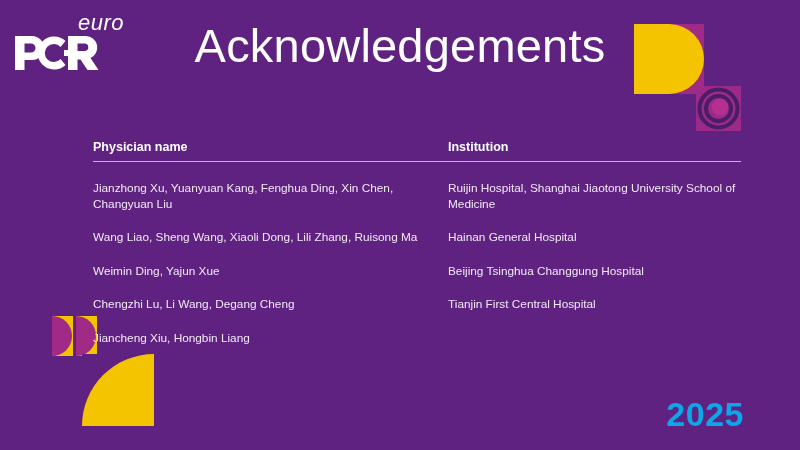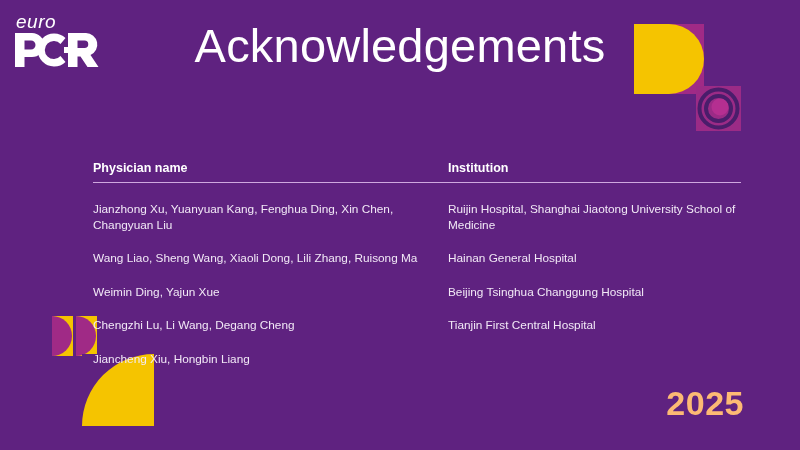--- a/index.html
+++ b/index.html
@@ -10,25 +10,26 @@
     overflow:hidden;
     position:relative;
   }
   .slide { position:relative; width:800px; height:450px; overflow:hidden; }
 
   
   .logo { position:absolute; left:14px; top:12px; width:110px; }
   .logo-euro {
     font-family:"Liberation Sans", sans-serif;
     font-style:italic;
-    font-size:19px;
+    font-size:22px;
     color:#ffffff;
     letter-spacing:0.5px;
     line-height:1;
     padding-left:2px;
+    text-align:right;
   }
   .logo-pcr { margin-top:1px; line-height:0; }
 
   
   .title {
     position:absolute;
     left:0; top:18px;
     width:800px;
     text-align:center;
     font-size:47px;
@@ -36,44 +37,44 @@
     color:#ffffff;
     letter-spacing:0.2px;
   }
 
   
   .deco-tr { position:absolute; left:634px; top:24px; }
   .deco-bl { position:absolute; left:52px; top:316px; }
 
   
   .table { position:absolute; left:93px; top:140px; width:648px; }
-  .thead { display:flex; padding-bottom:7px;margin-top:21px; }
+  .thead { display:flex; padding-bottom:7px; }
   .thead .th {
     font-size:12.5px;
     font-weight:bold;
     color:#ffffff;
   }
   .col-a { width:355px; flex:0 0 355px; }
   .col-b { flex:1 1 auto; }
   .hrule { height:1px; background:#cfa8df; width:100%; }
   .tbody { padding-top:6px; }
   .row { display:flex; padding:5px 0 5px 0;margin-top:8px; }
   .cell {
     font-size:11.8px;
     color:#f2e9f6;
     line-height:1.32;
   }
 
   
   .year {
     position:absolute;
-    right:56px; bottom:27px;
+    right:56px; bottom:16px;
     font-size:34px;
     font-weight:bold;
-    color:#fdba74;
+    color:#0ea5e9;
     letter-spacing:0.5px;
   }
 </style>
 </head>
 <body>
 
 <div class="slide">
 
   <div class="logo">
     <div class="logo-euro">euro</div>

